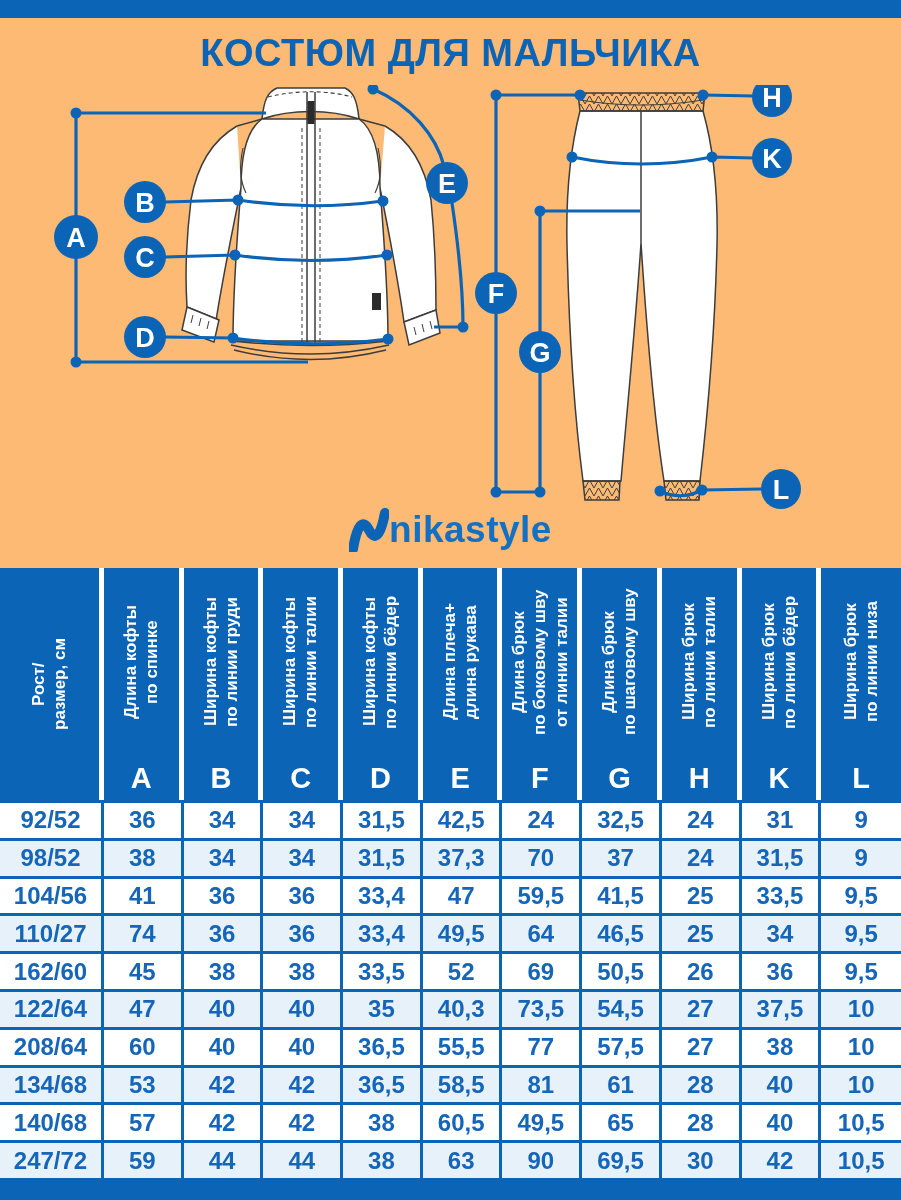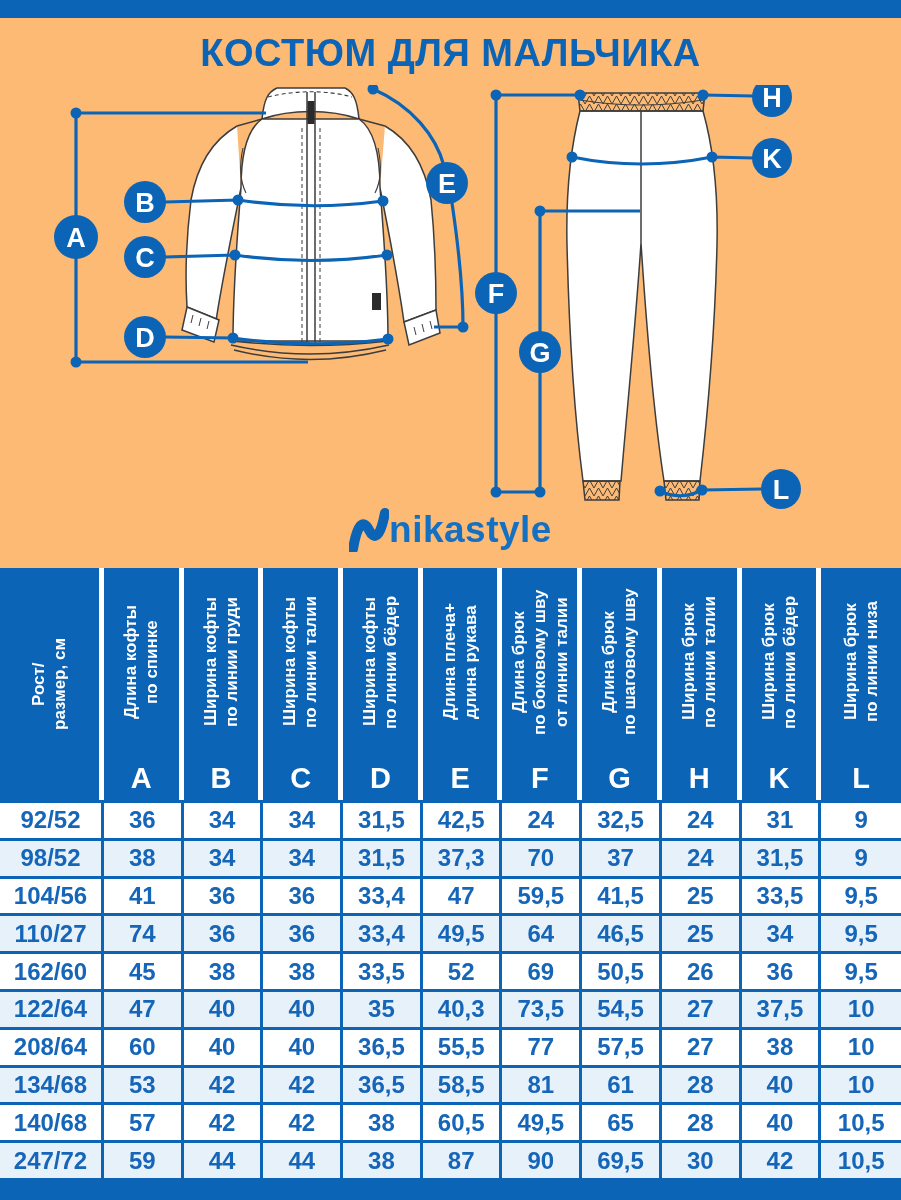--- a/index.html
+++ b/index.html
@@ -330,21 +330,21 @@
         <div class="tcell">49,5</div>
         <div class="tcell">65</div>
         <div class="tcell">28</div>
         <div class="tcell">40</div>
         <div class="tcell lastcol">10,5</div>
         <div class="tcell alt">247/72</div>
         <div class="tcell alt">59</div>
         <div class="tcell alt">44</div>
         <div class="tcell alt">44</div>
         <div class="tcell alt">38</div>
-        <div class="tcell alt">87</div>
+        <div class="tcell alt">63</div>
         <div class="tcell alt">90</div>
         <div class="tcell alt">69,5</div>
         <div class="tcell alt">30</div>
         <div class="tcell alt">42</div>
         <div class="tcell alt lastcol">10,5</div>
       </div>
   </div>
 
   <div class="bottombar"></div>
 </div>

